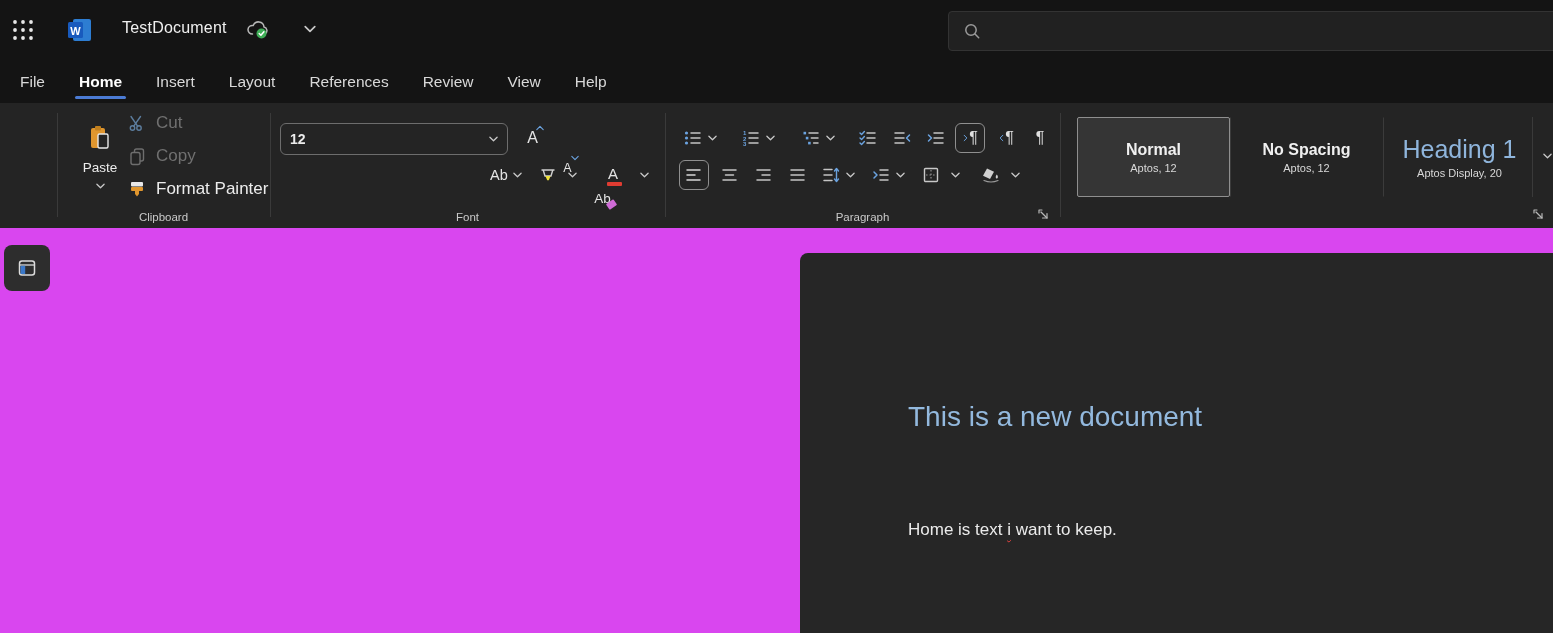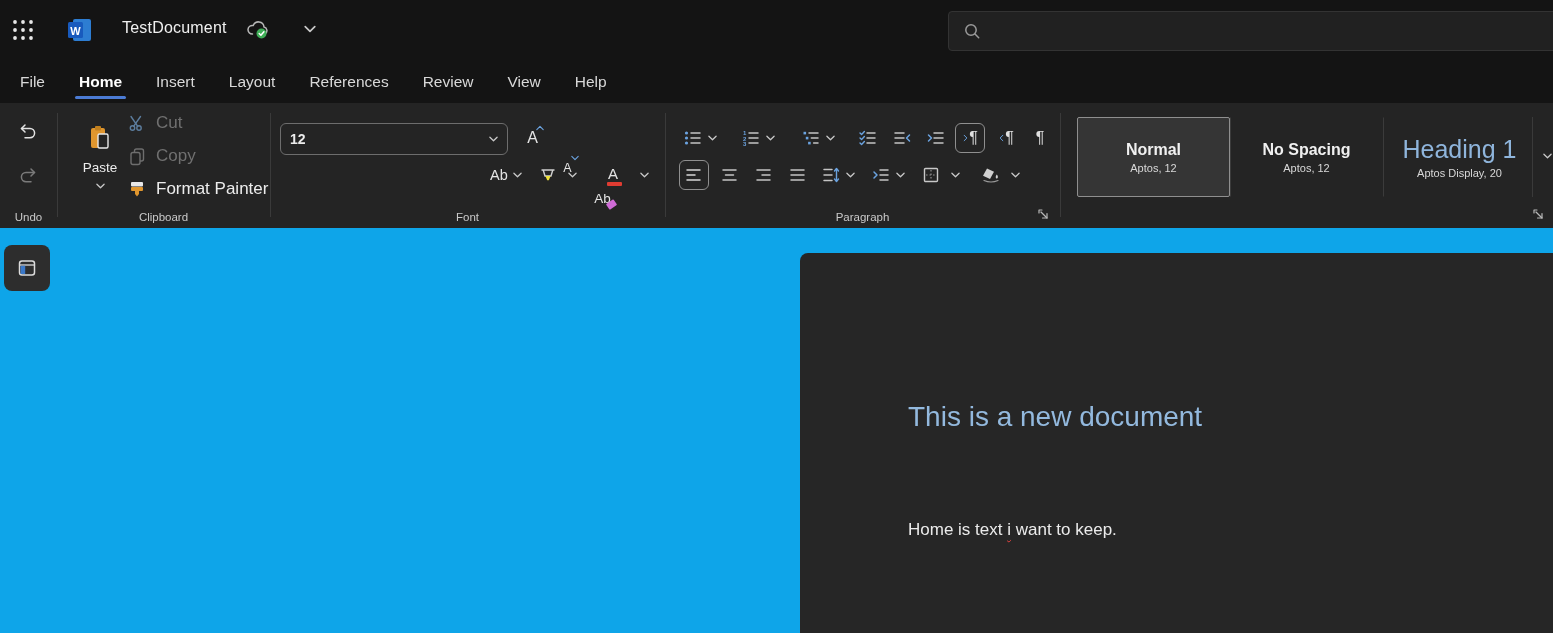--- a/index.html
+++ b/index.html
@@ -72,21 +72,21 @@
   .tile{width:151px;display:flex;flex-direction:column;align-items:center;justify-content:center;gap:3px;cursor:pointer;border:1px solid transparent;}
   .tile + .tile{border-left:1px solid #3b3b3b;}
   .tile.selected{background:#353535;border:1px solid #8f8f8f;border-radius:2px;}
   .tile .tname{font-size:16px;font-weight:600;color:#f0f0f0;}
   .tile .tcap{font-size:11px;color:#d8d8d8;}
   .tile.heading .tname{font-size:25px;font-weight:400;color:#8fb5dc;}
   .styles-chev{position:absolute;left:478px;top:44px;width:18px;height:18px;display:flex;align-items:center;justify-content:center;cursor:pointer;}
   .styles-div{position:absolute;left:472px;top:14px;width:1px;height:80px;background:#3a3a3a;}
 
   
-  .canvas{position:absolute;left:0;top:228px;width:100%;height:405px;background:#0ea5e9;}
+  .canvas{position:absolute;left:0;top:228px;width:100%;height:405px;background:#d946ef;}
   .paneltoggle{position:absolute;left:4px;top:17px;width:46px;height:46px;background:#2d2d2d;border-radius:8px;display:flex;align-items:center;justify-content:center;cursor:pointer;}
   .page{position:absolute;left:800px;top:25px;width:760px;height:390px;background:#262626;border-radius:8px 0 0 0;cursor:text;}
   .doc-h1{position:absolute;left:108px;top:128px;font-size:28px;line-height:34px;color:#93b9de;font-weight:400;}
   .doc-p{position:absolute;left:108px;top:248px;font-size:17px;line-height:24px;color:#ebebeb;}
   .misspelled{text-decoration:underline;text-decoration-style:wavy;text-decoration-color:#e8433f;text-decoration-thickness:1px;text-underline-offset:3px;}
 </style>
 </head>
 <body>
 
 <div class="stage">
@@ -150,35 +150,20 @@
     <span class="menuitem">View</span>
     <span class="menuitem">Help</span>
   </nav>
 
   <div class="ribbon">
     <div class="vdiv" style="left:57px;"></div>
     <div class="vdiv" style="left:270px;"></div>
     <div class="vdiv" style="left:665px;"></div>
     <div class="vdiv" style="left:1060px;"></div>
 
-    <div class="group" style="left:0;width:57px;">
-      <button class="ibtn abs" style="left:13px;top:14px;width:30px;height:30px;">
-        <svg width="22" height="22" viewBox="0 0 22 22">
-          <path d="M8 4 L4.5 7.5 L8 11" fill="none" stroke="#e3e3e3" stroke-width="1.5" stroke-linecap="round" stroke-linejoin="round"></path>
-          <path d="M4.5 7.5 H13 a4.6 4.6 0 0 1 0 9.2 H8" fill="none" stroke="#e3e3e3" stroke-width="1.5" stroke-linecap="round"></path>
-        </svg>
-      </button>
-      <button class="ibtn abs" style="left:13px;top:58px;width:30px;height:30px;">
-        <svg width="22" height="22" viewBox="0 0 22 22">
-          <path d="M14 4 L17.5 7.5 L14 11" fill="none" stroke="#7a7a7a" stroke-width="1.5" stroke-linecap="round" stroke-linejoin="round"></path>
-          <path d="M17.5 7.5 H9 a4.6 4.6 0 0 0 0 9.2 H14" fill="none" stroke="#7a7a7a" stroke-width="1.5" stroke-linecap="round"></path>
-        </svg>
-      </button>
-      <div class="glabel">Undo</div>
-    </div>
 
     <div class="group" style="left:57px;width:213px;">
       <button class="pastebtn">
         <svg width="26" height="28" viewBox="0 0 26 28">
           <rect x="4" y="4" width="14" height="20" rx="2" fill="#e0962e"></rect>
           <rect x="8" y="2" width="6" height="4.5" rx="1" fill="#c07f1e"></rect>
           <rect x="11" y="10" width="10" height="14" rx="1.5" fill="#242424" stroke="#e8e8e8" stroke-width="1.4"></rect>
         </svg>
         <span class="lbl">Paste</span>
         <svg class="chev" viewBox="0 0 10 6">

